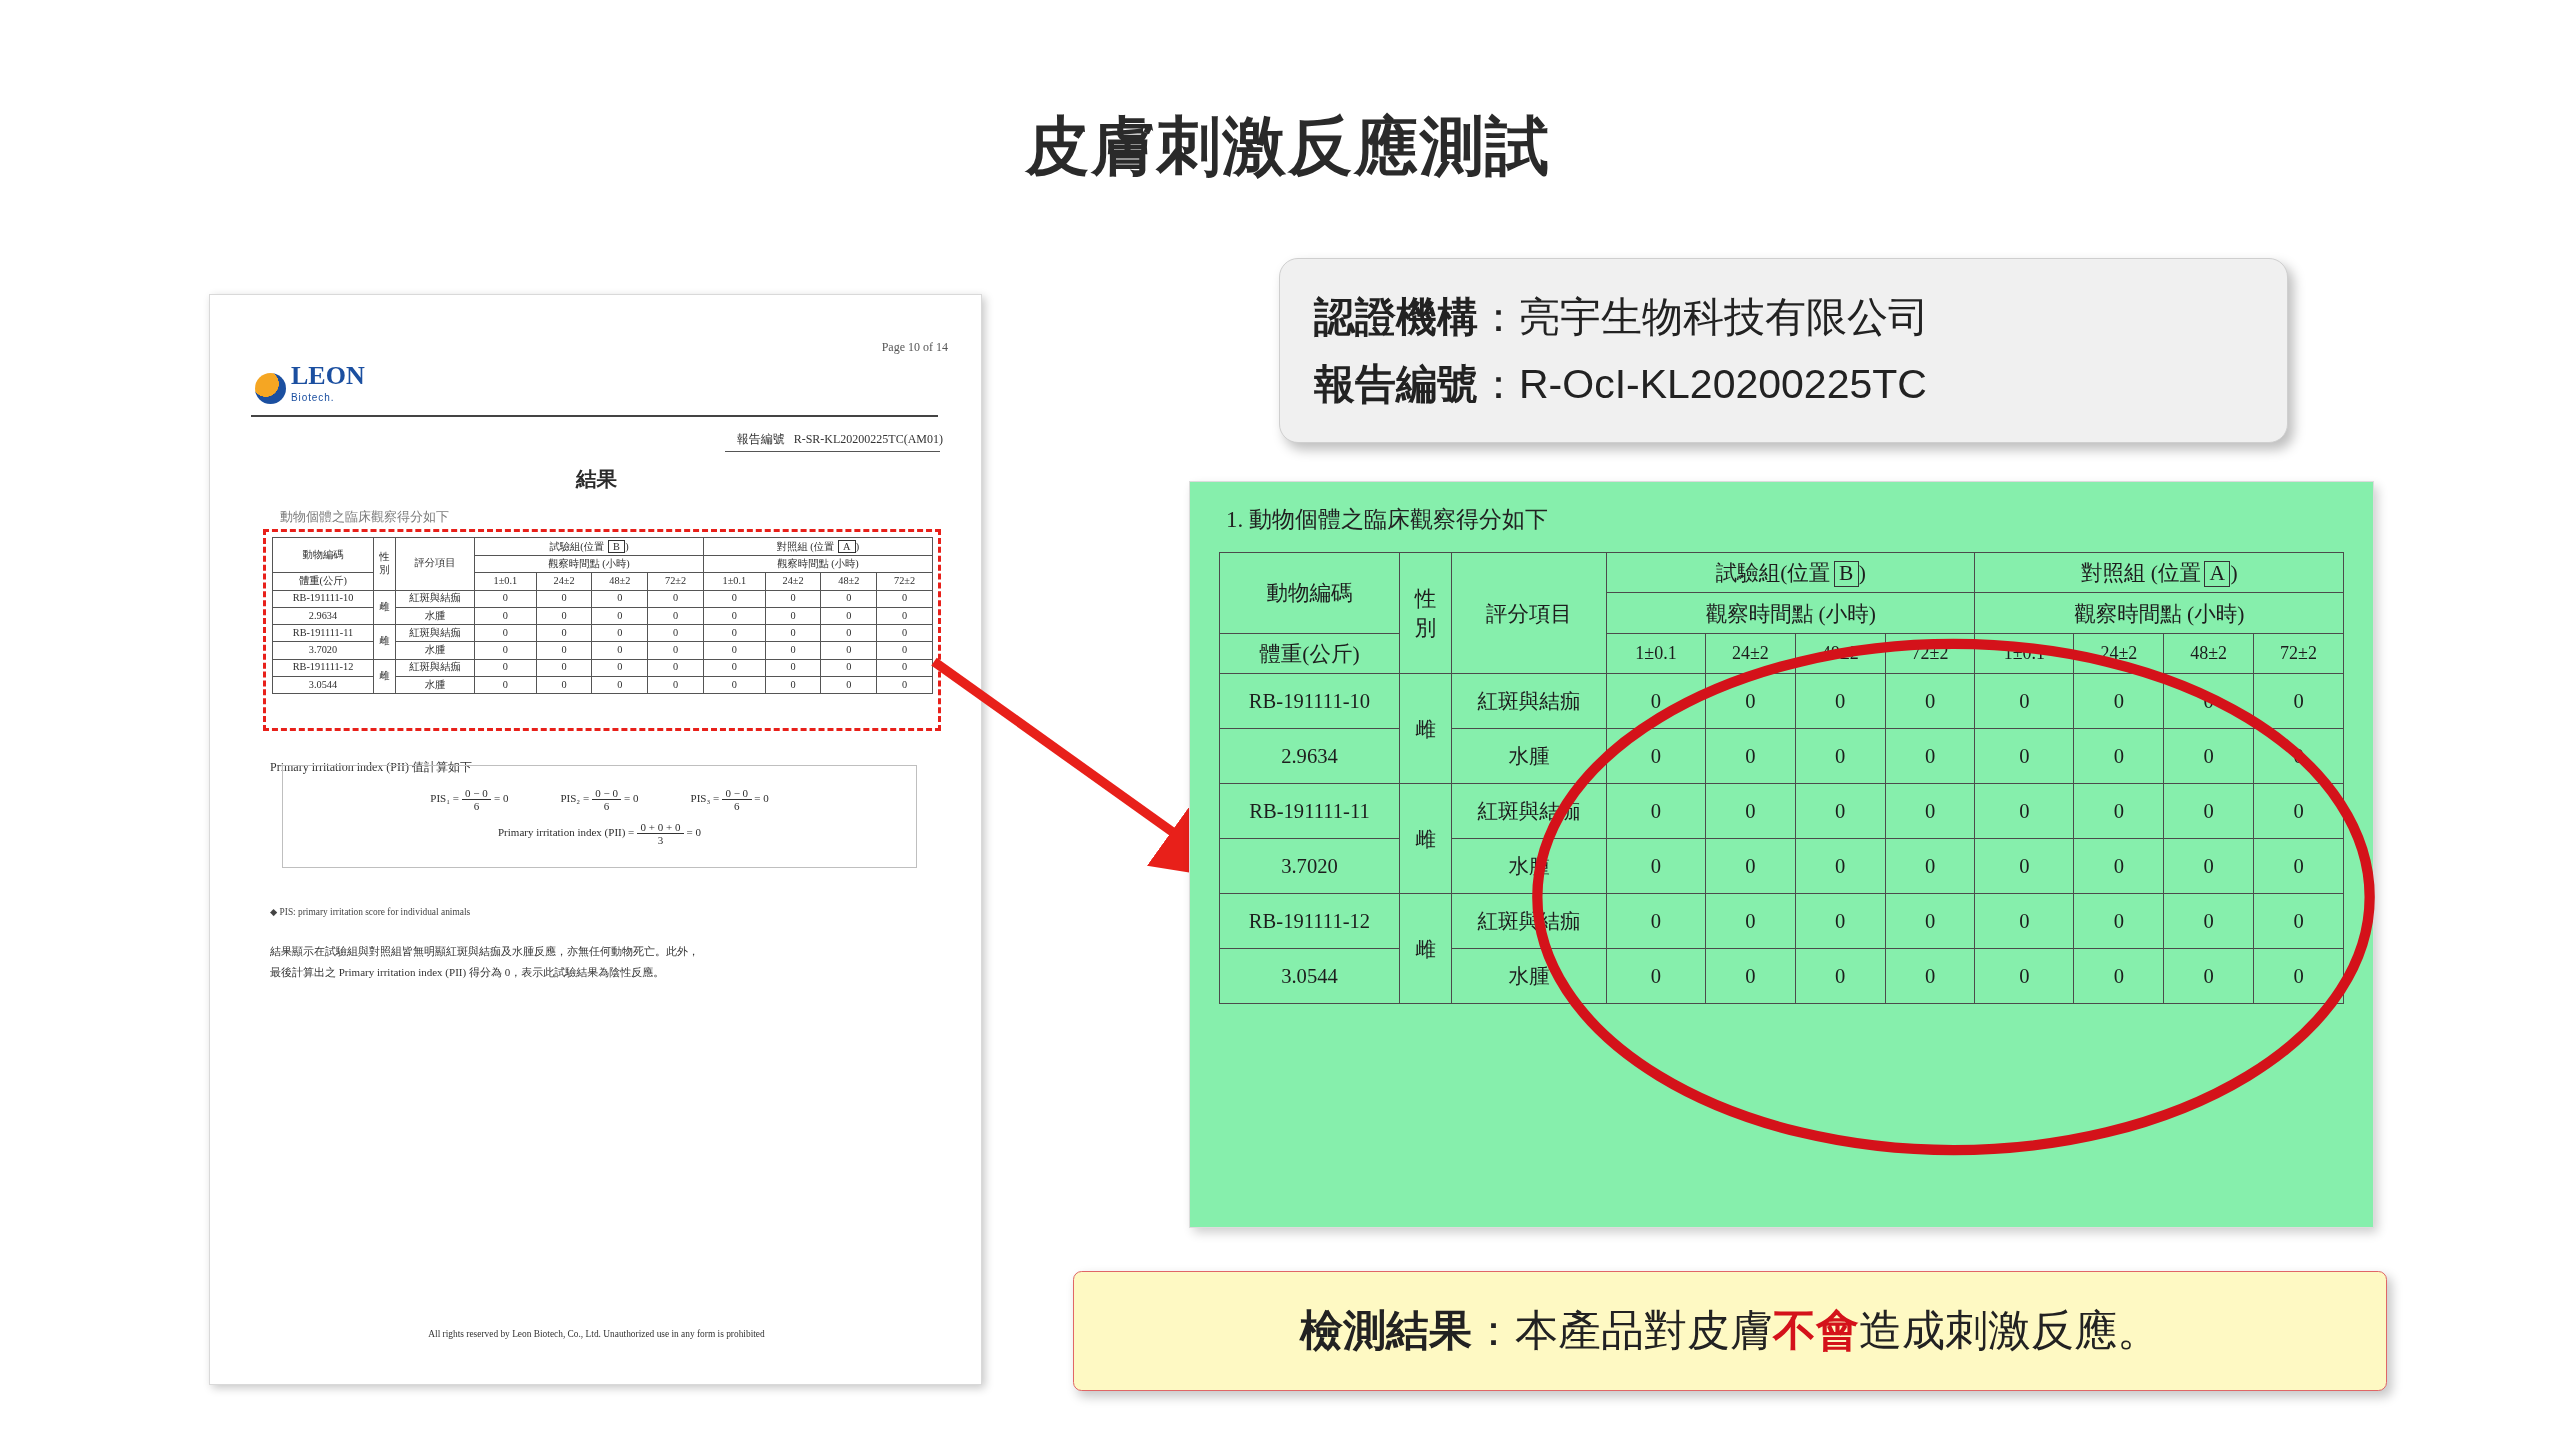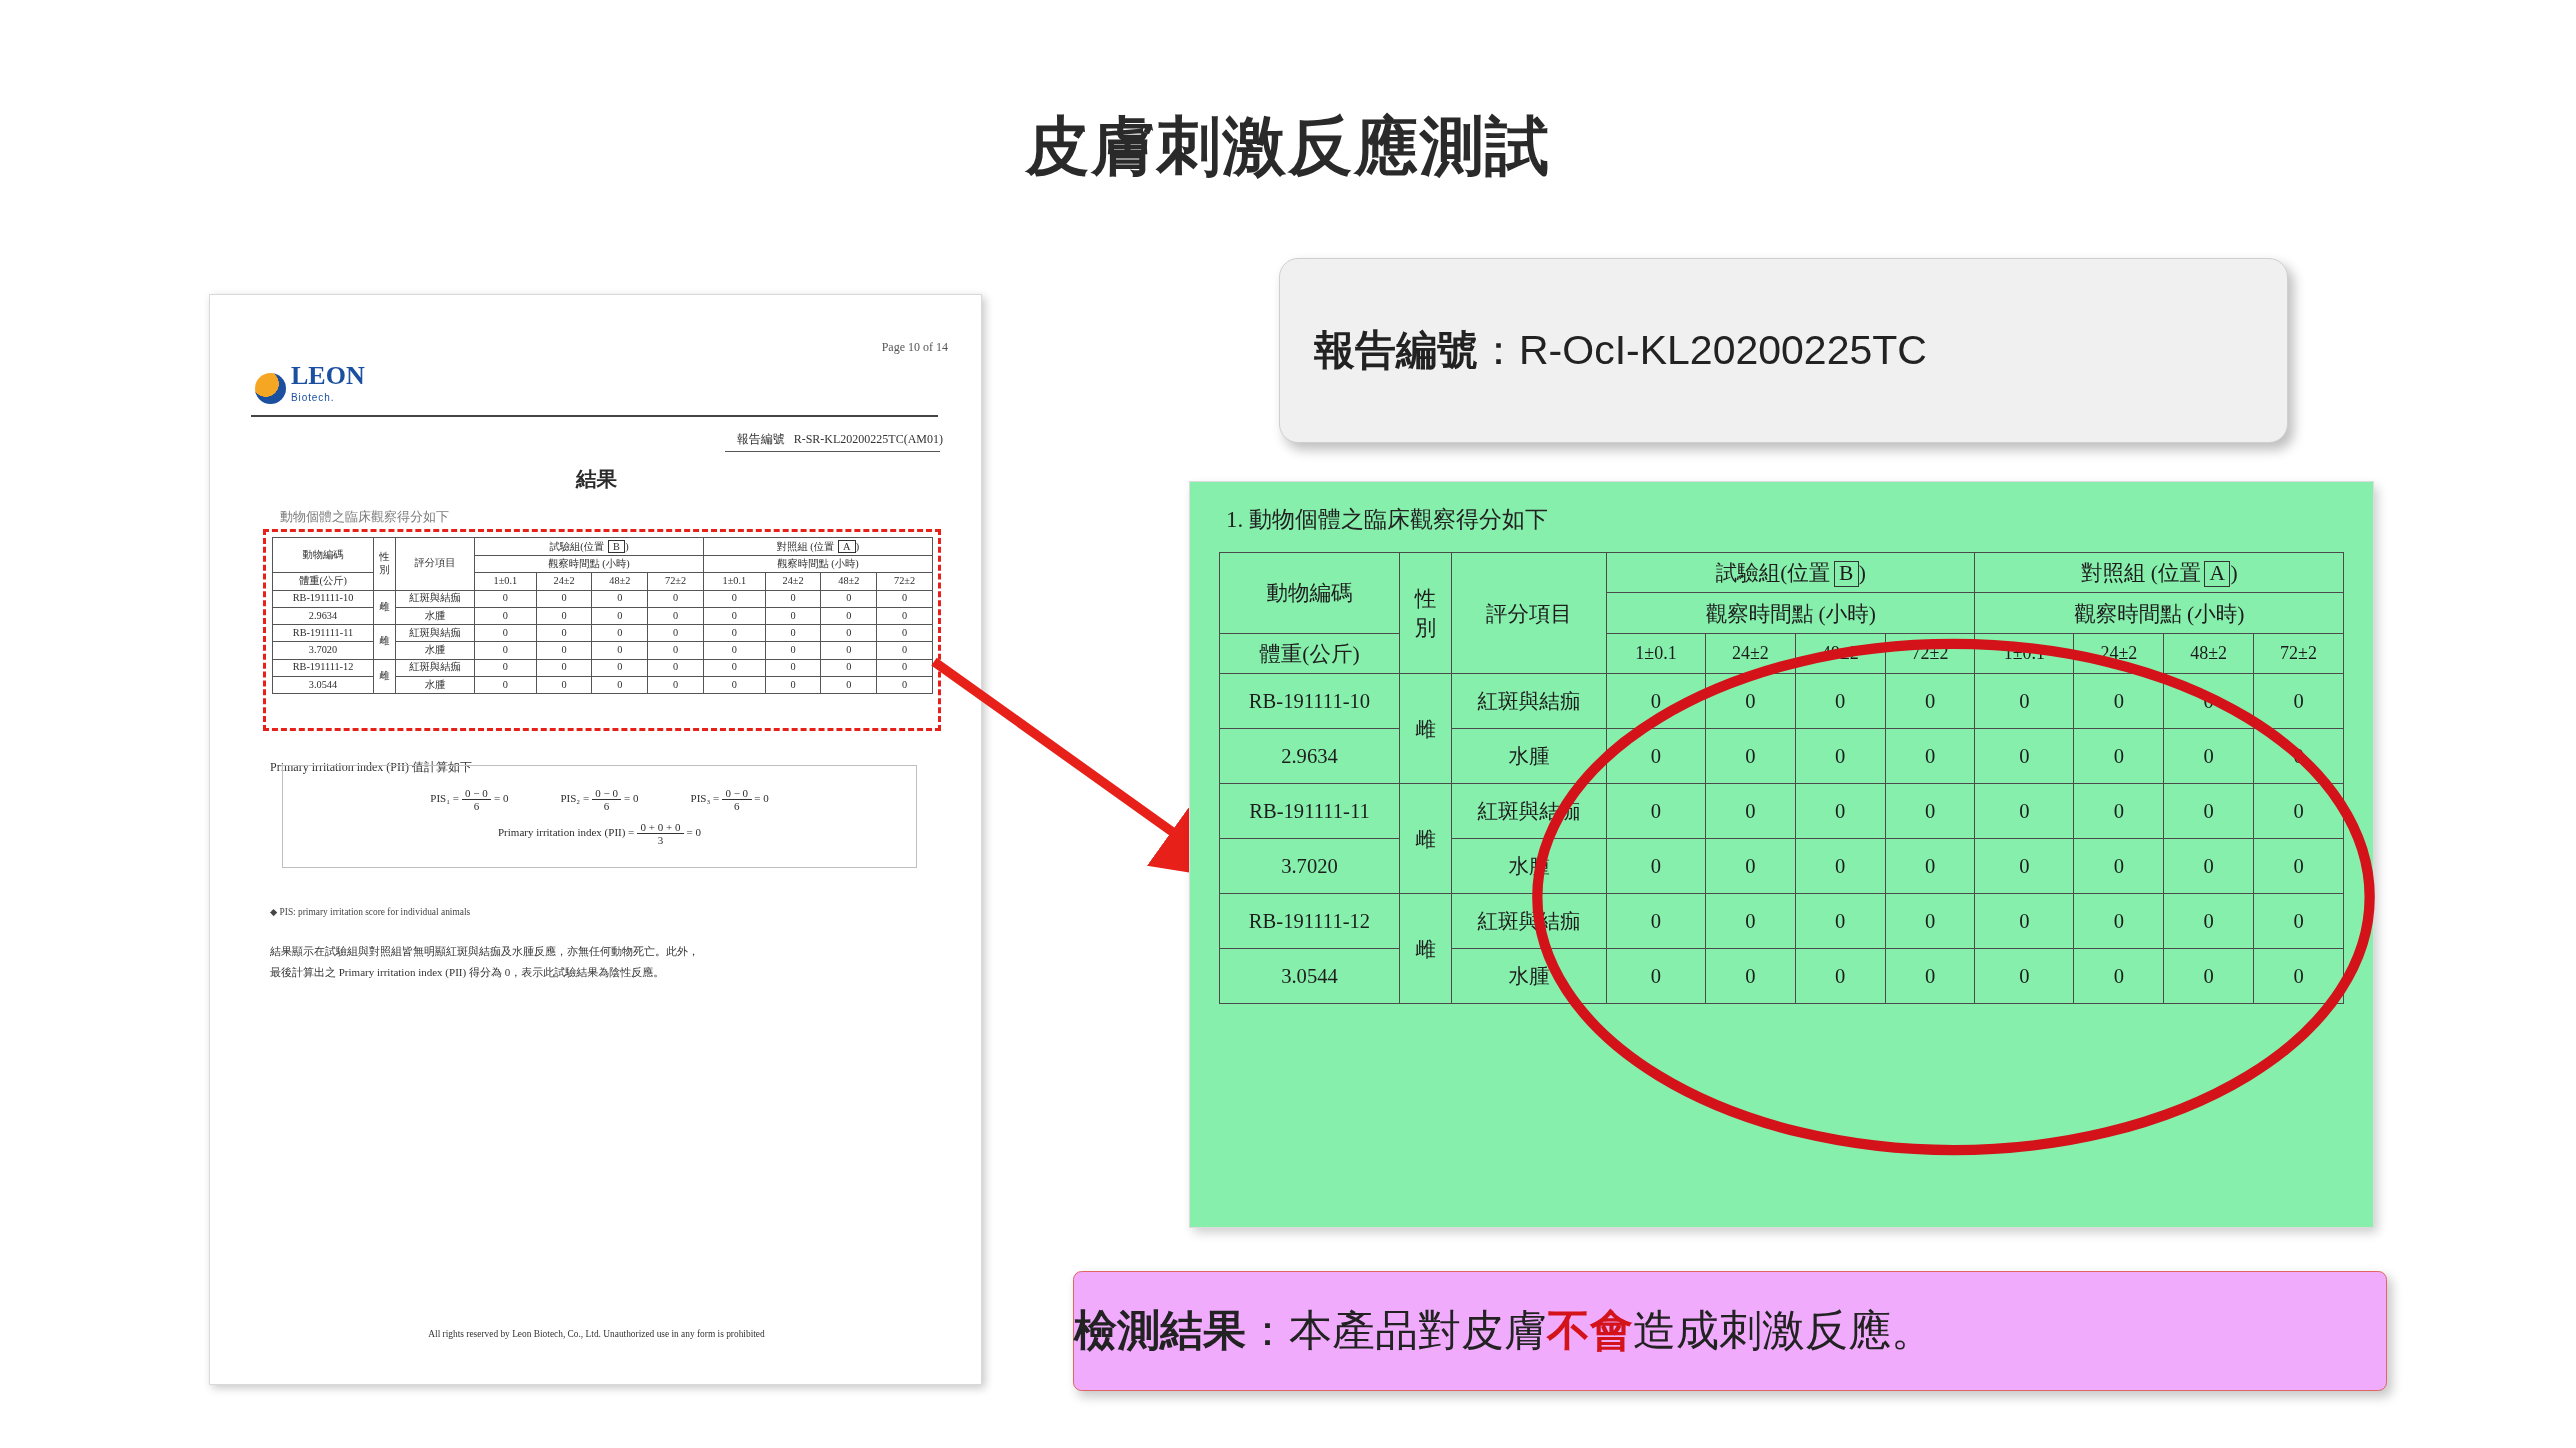--- a/index.html
+++ b/index.html
@@ -216,25 +216,25 @@
     left: 1524px; top: 631px;
     width: 859px; height: 532px;
     pointer-events: none;
   }
 
   
   .result-bar {
     position: absolute;
     left: 1073px; top: 1271px;
     width: 1314px; height: 120px;
-    background: #f0abfc;
+    background: #fef9c3;
     border: 1.7px solid #e06666;
     border-radius: 8.6px;
     box-shadow: 4.3px 5.2px 10.3px rgba(0,0,0,0.22);
-    display: flex; align-items: center; justify-content: flex-start;
+    display: flex; align-items: center; justify-content: center;
   }
   .result-bar .txt {
     font-size: 43px; color: #222;
     white-space: nowrap;
   }
   .result-bar .label { font-weight: bold; }
   .result-bar .neg { color: #d4121a; font-weight: bold; }
 </style>
 </head>
 <body>
@@ -432,20 +432,23 @@
     <defs>
       <marker id="ah" markerWidth="9" markerHeight="9" refX="5" refY="4.5" orient="auto">
         <path d="M0,0 L9,4.5 L0,9 z" fill="#e8201a"></path>
       </marker>
     </defs>
     <line x1="8" y1="10" x2="330" y2="240" stroke="#e8201a" stroke-width="11" marker-end="url(#ah)"></line>
   </svg>
 
   <div class="callout">
     <div class="line">
+      <span class="label">認證機構</span><span>：</span><span>亮宇生物科技有限公司</span>
+    </div>
+    <div class="line">
       <span class="label">報告編號</span><span>：</span><span>R-OcI-KL20200225TC</span>
     </div>
   </div>
 
   <div class="zoom-card">
     <div class="zoom-caption">1.  動物個體之臨床觀察得分如下</div>
 
     <table class="ztable">
       <tbody>
           <tr>

